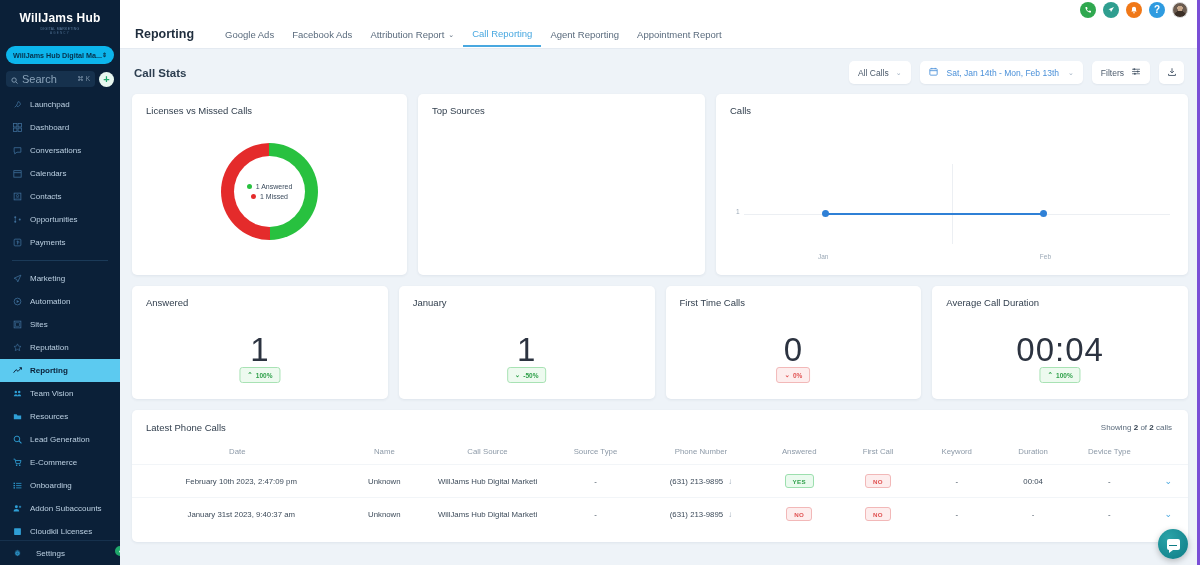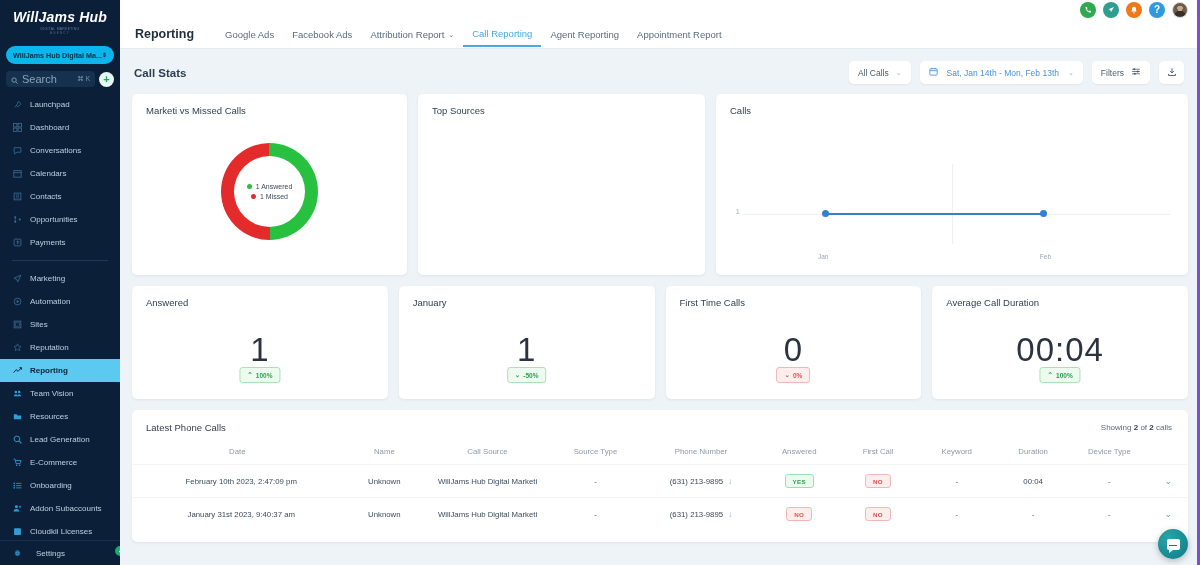--- a/index.html
+++ b/index.html
@@ -14,22 +14,22 @@
   
   .sidebar {
     width: 120px; height: 565px;
     background: #0b2038;
     position: relative;
     flex: 0 0 120px;
     overflow: hidden;
   }
   .logo-wrap { padding: 8px 0 6px; text-align: center; }
   .logo-text {
-    color: #ffffff; font-size: 14px; font-weight: bold; letter-spacing: .2px;
-    position: relative; display: inline-block; font-style: italic;
+    color: #ffffff; font-size: 12px; font-weight: bold; letter-spacing: .2px;
+    position: relative; display: inline-block;
   }
   .logo-sub { color: #5d7da0; font-size: 3.4px; letter-spacing: .3px; margin-top: 1px; }
   .logo-sub2 { color: #4a6b8d; font-size: 3px; letter-spacing: 1.2px; }
 
   .acct-select {
     margin: 5px 6px 0; height: 18px;
     background: #0cb5ec; border-radius: 9px;
     display: flex; align-items: center; padding: 0 7px;
     color: #06304a; font-size: 7.2px; font-weight: bold;
     justify-content: space-between; overflow: hidden; white-space: nowrap;
@@ -541,21 +541,21 @@
                   <path d="M2.5 11 v2.5 h11 V11" fill="none" stroke="#4b5a6b" stroke-width="1.5"></path>
                 </svg>
             </span>
           </div>
         </div>
       </div>
 
       <div class="cards-row">
 
         <div class="card card-donut">
-          <div class="card-title">Marketi vs Missed Calls</div>
+          <div class="card-title">Licenses vs Missed Calls</div>
           <div class="donut-wrap">
             <div class="donut">
               <div class="ring"></div>
               <div class="hole"></div>
               <div class="legend">
                 <div class="lg-item">
                   <span class="dot" style="background:#28c13f;"></span>
                   <span>1 Answered</span>
                 </div>
                 <div class="lg-item">

